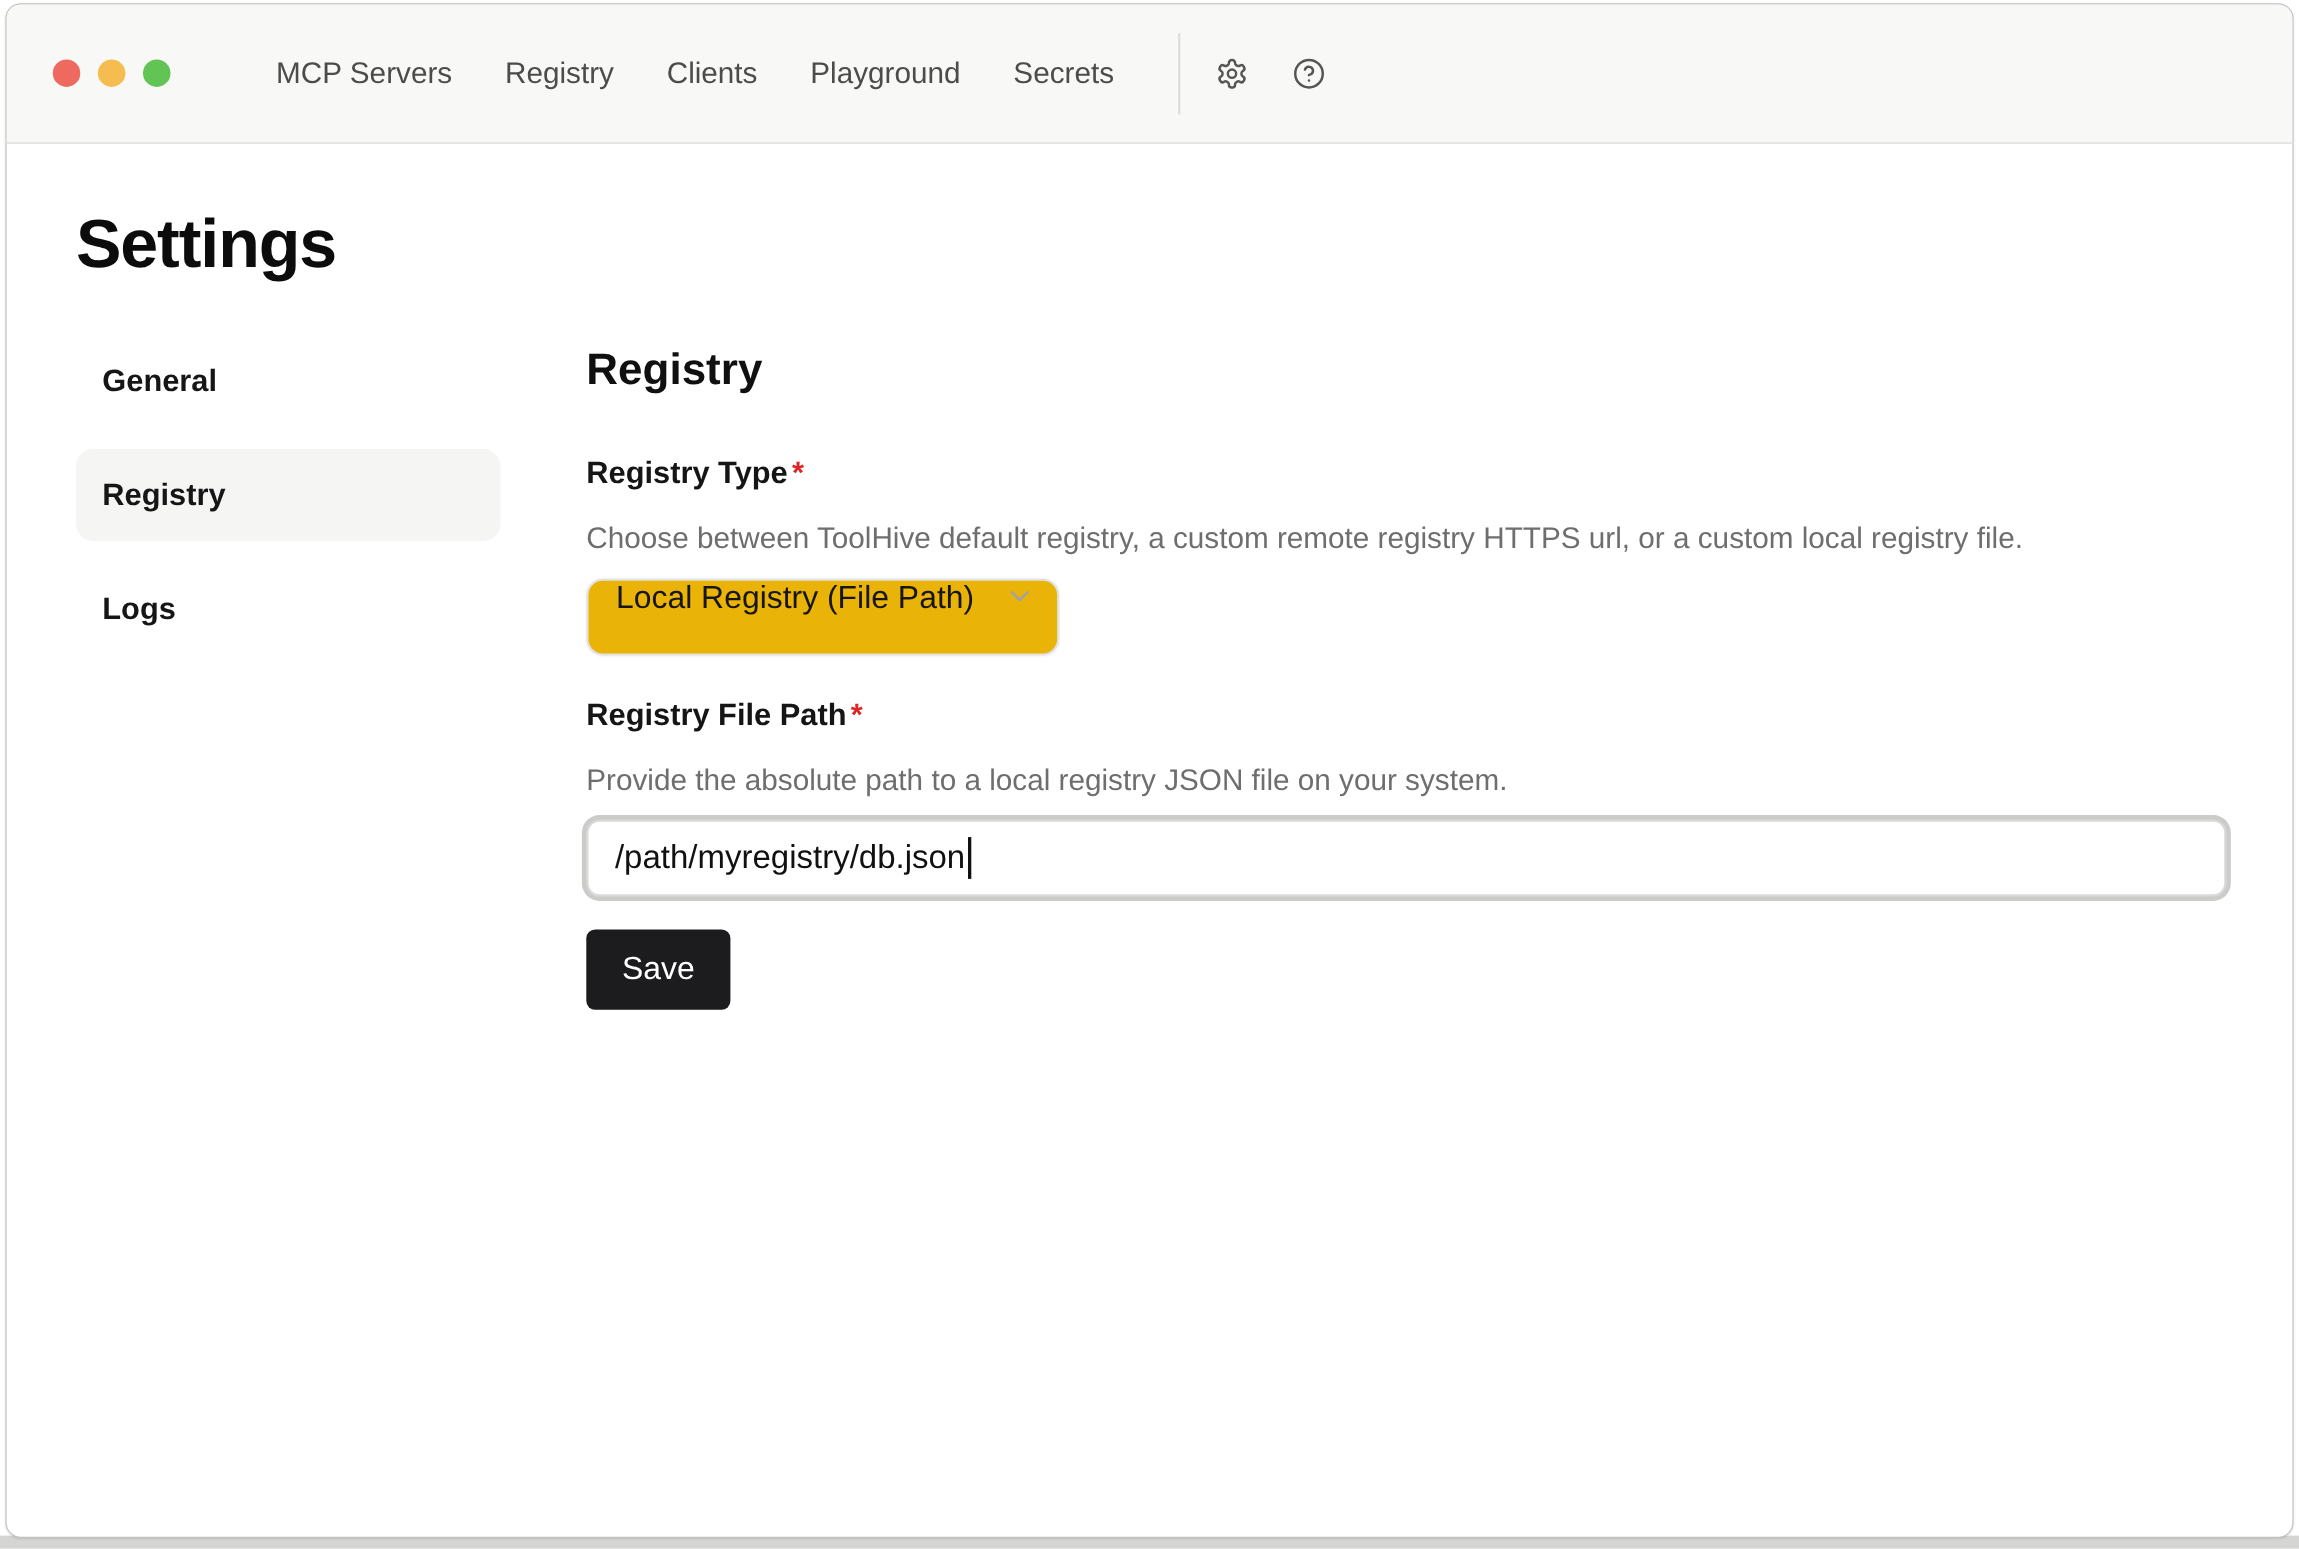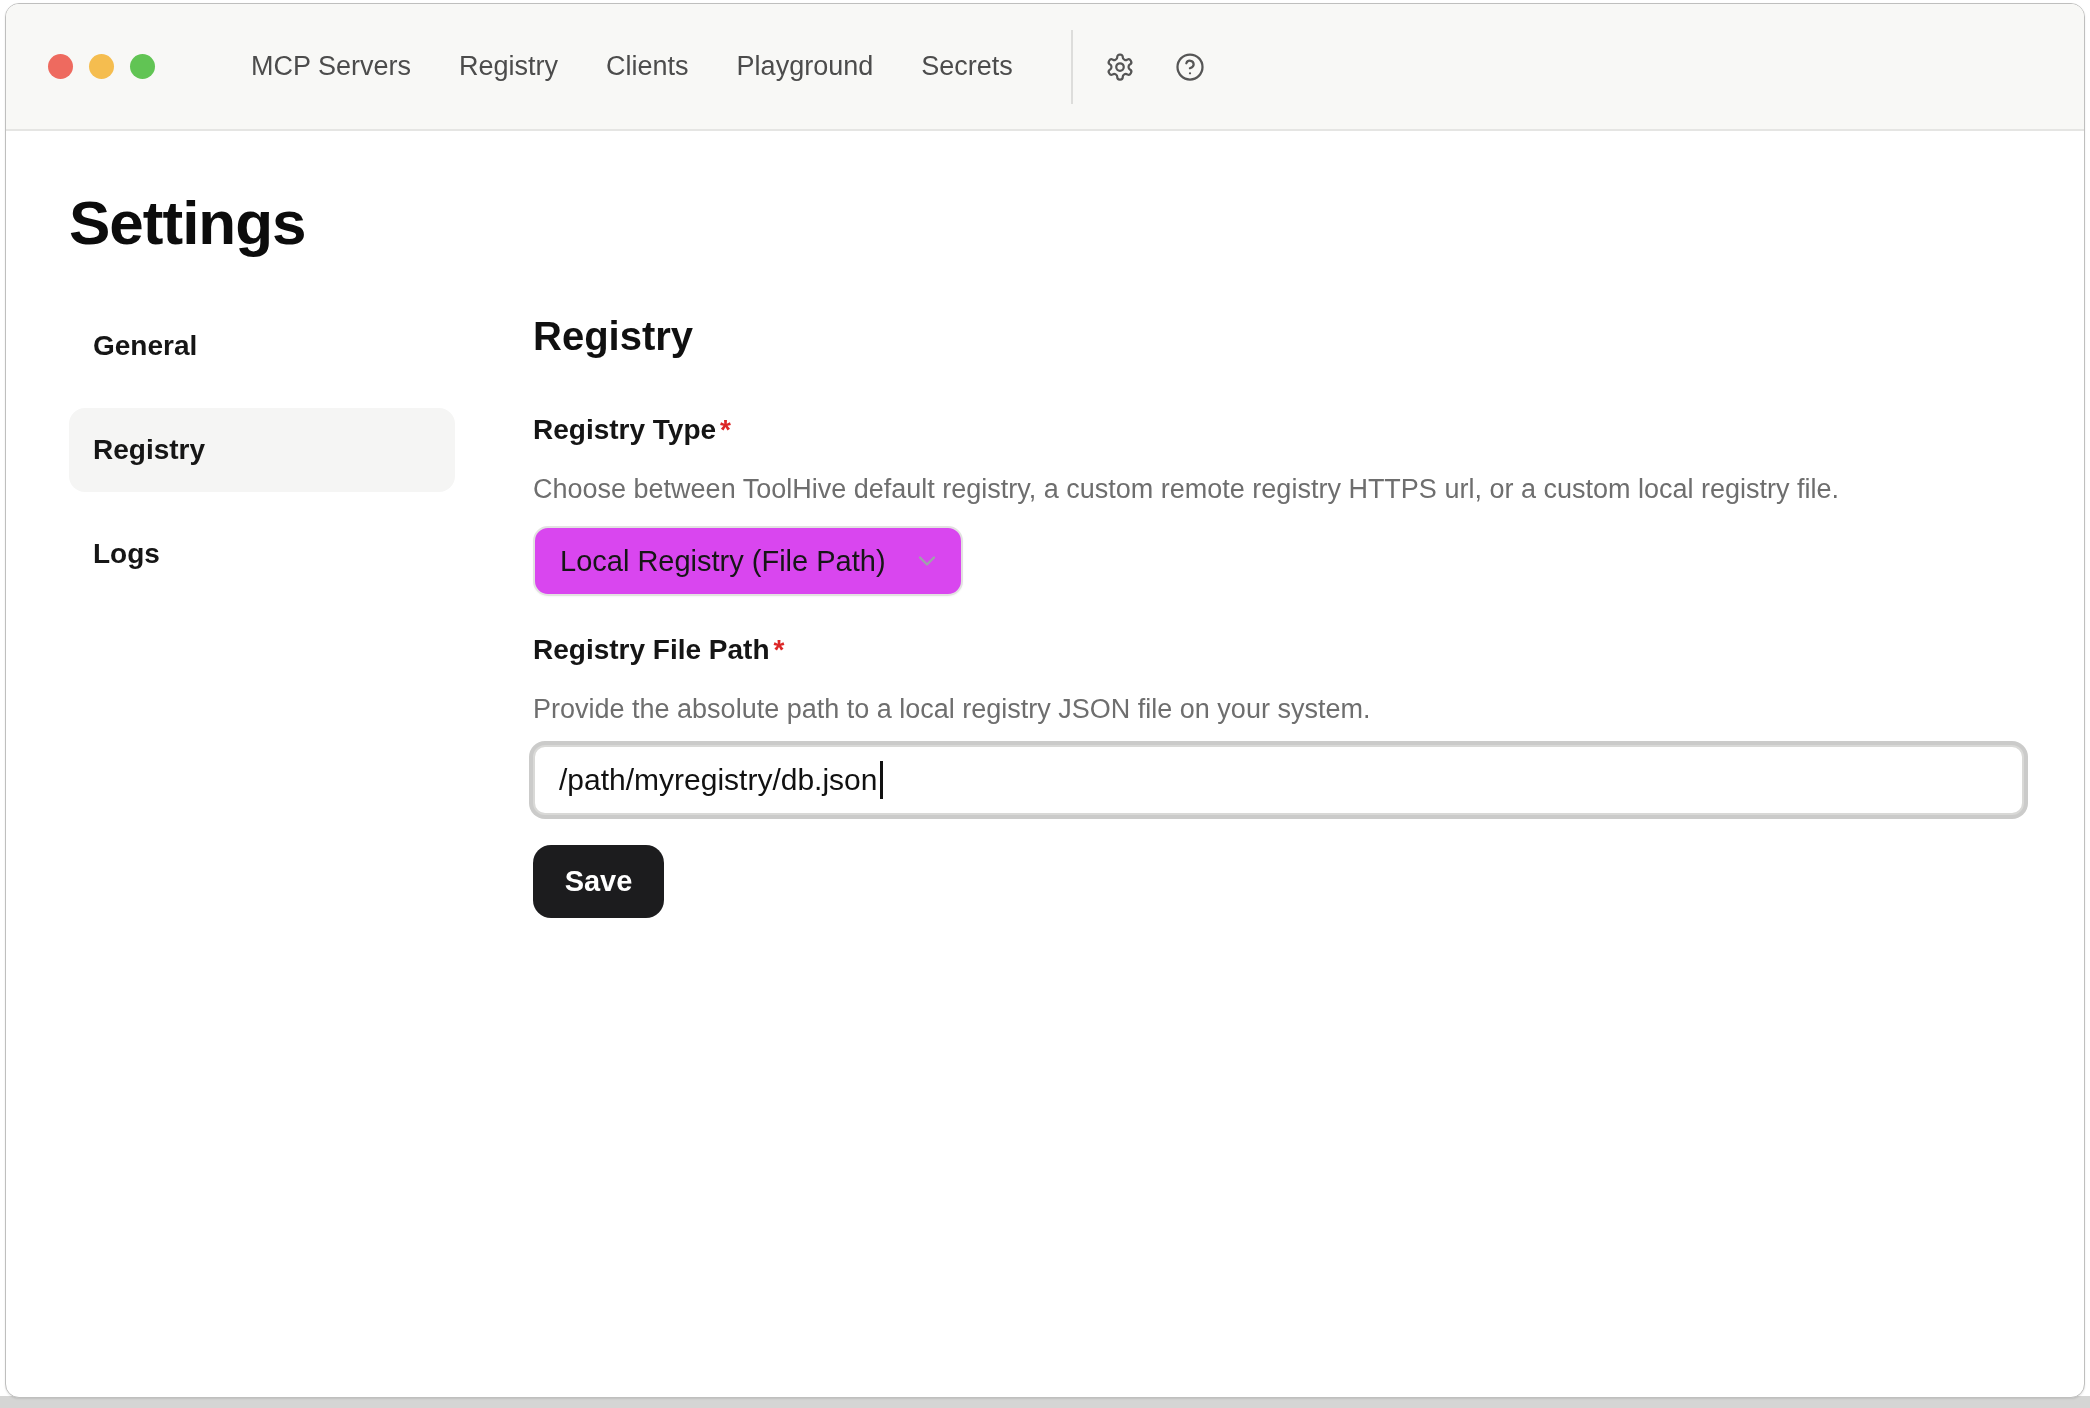--- a/index.html
+++ b/index.html
@@ -81,24 +81,24 @@
     display: flex; align-items: flex-start; gap: 4px;
   }
   .required { color: #dc2626; font-weight: 700; font-size: 28px; line-height: 1.3; }
   .field-desc {
     margin-top: 22px;
     font-size: 27px; color: #6e6e6e; line-height: 1.4;
   }
   .select-trigger {
     margin-top: 18px;
     width: 430px; height: 70px;
-    background: #d946ef;
+    background: #eab308;
     border: 2px solid #e2e2e0;
     border-radius: 15px;
-    display: flex; align-items: center; justify-content: space-between;
+    display: flex; align-items: flex-start; justify-content: space-between;
     padding: 0 20px 0 25px;
     box-shadow: 0 1px 2px rgba(0,0,0,0.04);
     cursor: pointer;
   }
   .select-value { font-size: 29px; color: #161616; }
   .chevron { width: 28px; height: 28px; color: #9ea3a9; flex: 0 0 28px; }
   .field-label.second { margin-top: 36px; }
   .textbox {
     margin-top: 16px;
     width: 100%; height: 70px;
@@ -111,23 +111,23 @@
     cursor: text;
   }
   .textbox-value { font-size: 30px; color: #111111; line-height: 1; }
   .caret {
     width: 3px; height: 38px; background: #111111;
     margin-left: 3px;
   }
   .save-btn {
     margin-top: 30px;
     width: 131px; height: 73px;
-    border: none; border-radius: 18px;
+    border: none; border-radius: 8px;
     background: #1c1c1e; color: #ffffff;
-    font-family: inherit; font-size: 29px; font-weight: 700;
+    font-family: inherit; font-size: 29px; font-weight: 400;
     display: flex; align-items: center; justify-content: center;
     cursor: pointer;
   }
 </style>
 </head>
 <body>
 
 <div class="bottom-strip"></div>
 
 <div class="window">

